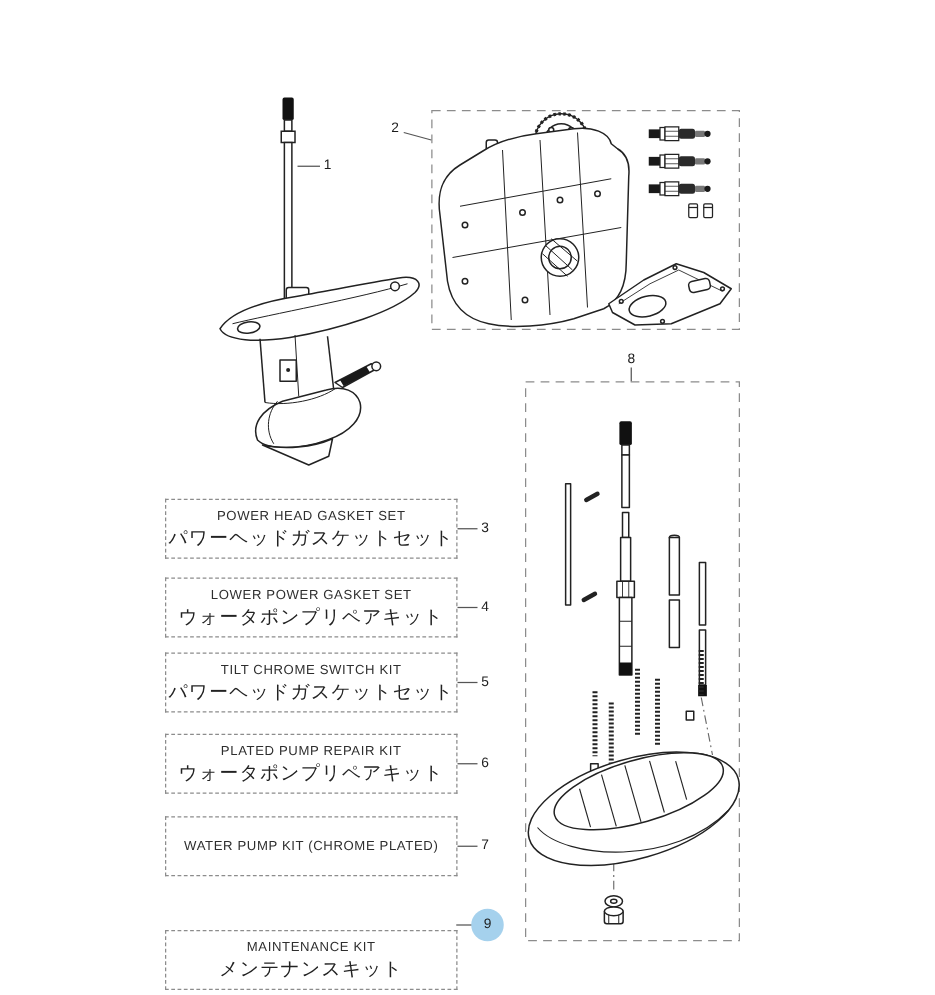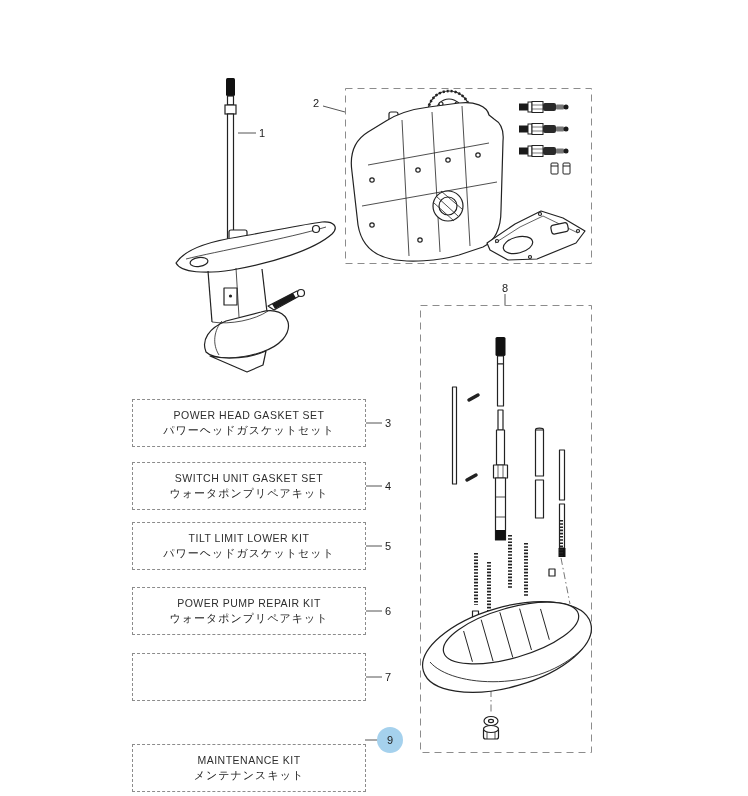--- a/index.html
+++ b/index.html
@@ -3,21 +3,21 @@
 <meta charset="utf-8">
 <style>
   html,body{margin:0;padding:0}
   body{background:#fff;font-family:"Liberation Sans","DejaVu Sans",sans-serif}
   .stage{position:relative;width:748px;height:796px;background:#fff;overflow:hidden}
   .layer{position:absolute;left:0;top:0}
   .kit{position:absolute;left:132px;width:232px;height:46px;border:1px dashed #8c8c8c;
        display:flex;flex-direction:column;align-items:center;justify-content:center;
        gap:2px;background:#fff;box-sizing:content-box}
   .kit .en{font-size:10.5px;letter-spacing:.5px;color:#2e2e2e;white-space:nowrap}
-  .kit .jp{font-size:11px;letter-spacing:1px;color:#222;white-space:nowrap}
+  .kit .jp{font-size:15px;letter-spacing:1px;color:#222;white-space:nowrap}
   .callout{position:absolute;transform:translate(-50%,-50%);font-size:11px;color:#1c1c1c;line-height:1}
 </style>
 </head>
 <body>
 
 <div class="stage">
 
   <svg class="layer" width="748" height="796" viewBox="0 0 748 796">
 
     <rect x="345.5" y="88.5" width="246" height="175" fill="none" stroke="#8c8c8c" stroke-dasharray="7 5"></rect>
@@ -200,32 +200,33 @@
         <line x1="495" y1="732" x2="495" y2="739" stroke-width="0.8"></line>
       </g>
     </g>
   </svg>
 
   <div class="kit" style="top:399px">
     <span class="en">POWER HEAD GASKET SET</span>
     <span class="jp">パワーヘッドガスケットセット</span>
   </div>
   <div class="kit" style="top:462px">
-    <span class="en">SWITCH UNIT GASKET SET</span>
+    <span class="en">LOWER POWER GASKET SET</span>
     <span class="jp">ウォータポンプリペアキット</span>
   </div>
   <div class="kit" style="top:522px">
-    <span class="en">TILT LIMIT LOWER KIT</span>
+    <span class="en">TILT CHROME SWITCH KIT</span>
     <span class="jp">パワーヘッドガスケットセット</span>
   </div>
   <div class="kit" style="top:587px">
-    <span class="en">POWER PUMP REPAIR KIT</span>
+    <span class="en">PLATED PUMP REPAIR KIT</span>
     <span class="jp">ウォータポンプリペアキット</span>
   </div>
   <div class="kit" style="top:653px">
+    <span class="en">WATER PUMP KIT (CHROME PLATED)</span>
   </div>
   <div class="kit" style="top:744px">
     <span class="en">MAINTENANCE KIT</span>
     <span class="jp">メンテナンスキット</span>
   </div>
 
   <span class="callout" style="left:262px;top:133px">1</span>
   <span class="callout" style="left:316px;top:103px">2</span>
   <span class="callout" style="left:505px;top:288px">8</span>
   <span class="callout" style="left:388px;top:423px">3</span>

